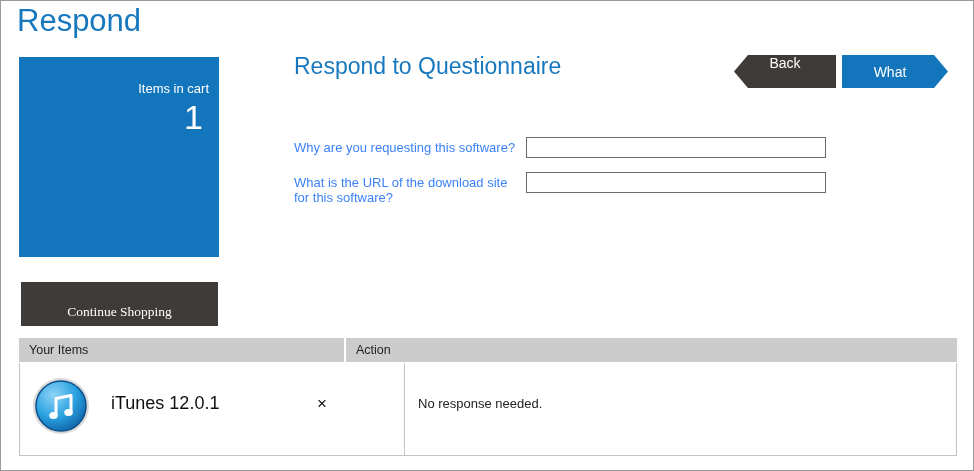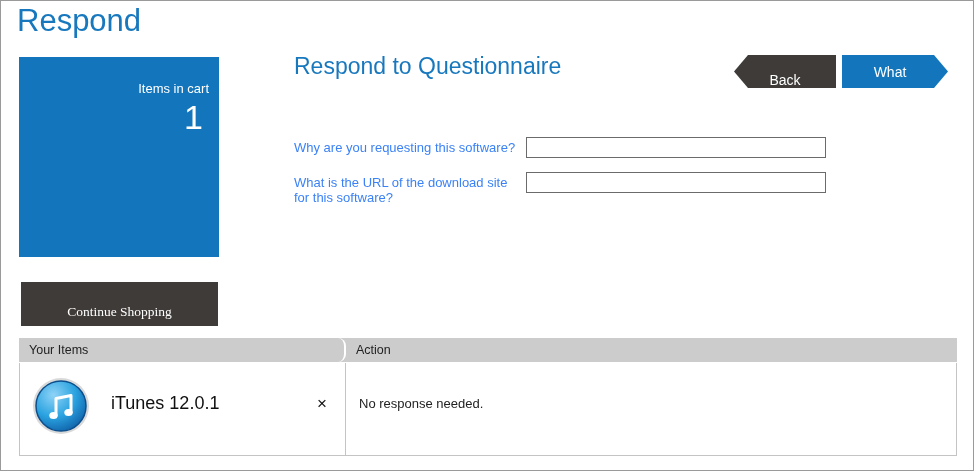--- a/index.html
+++ b/index.html
@@ -96,21 +96,21 @@
   .nav-back {
     position: absolute;
     left: 733px;
     top: 54px;
     width: 102px;
     height: 33px;
     background: #3f3b39;
     color: #ffffff;
     font-size: 14px;
     display: flex;
-    align-items: flex-end;
+    align-items: flex-start;
     justify-content: center;
     cursor: pointer;
     clip-path: polygon(14px 0, 100% 0, 100% 100%, 14px 100%, 0 50%);
   }
   .nav-next {
     position: absolute;
     left: 841px;
     top: 54px;
     width: 106px;
     height: 33px;
@@ -172,34 +172,34 @@
   }
   .th {
     font-size: 12.5px;
     color: #222222;
     display: flex;
     align-items: center;
     padding-left: 10px;
     box-sizing: border-box;
     height: 24px;
   }
-  .th.items-col { width: 327px; border-right: 2px solid #ffffff; border-radius: 8px; }
+  .th.items-col { width: 327px; border-right: 2px solid #ffffff; }
   .th.action-col { flex: 1; }
   .table-body {
     display: flex;
     height: 93px;
     background: #ffffff;
   }
   .td {
     box-sizing: border-box;
     height: 93px;
     position: relative;
   }
   .td.items-col {
-    width: 327px;
+    width: 386px;
     border-right: 1px solid #c4c4c4;
     border-bottom: 1px solid #c4c4c4;
     border-left: 1px solid #c4c4c4;
   }
   .td.action-col {
     flex: 1;
     border-right: 1px solid #c4c4c4;
     border-bottom: 1px solid #c4c4c4;
   }
   .item-icon {

